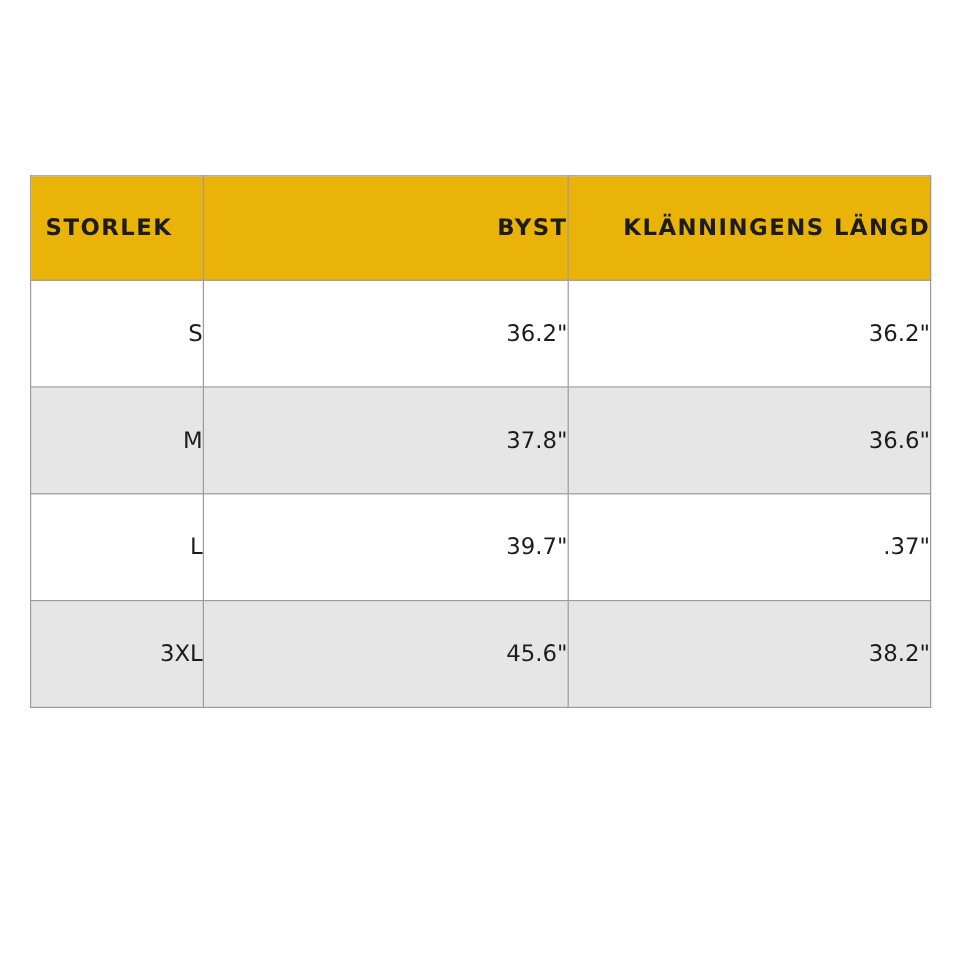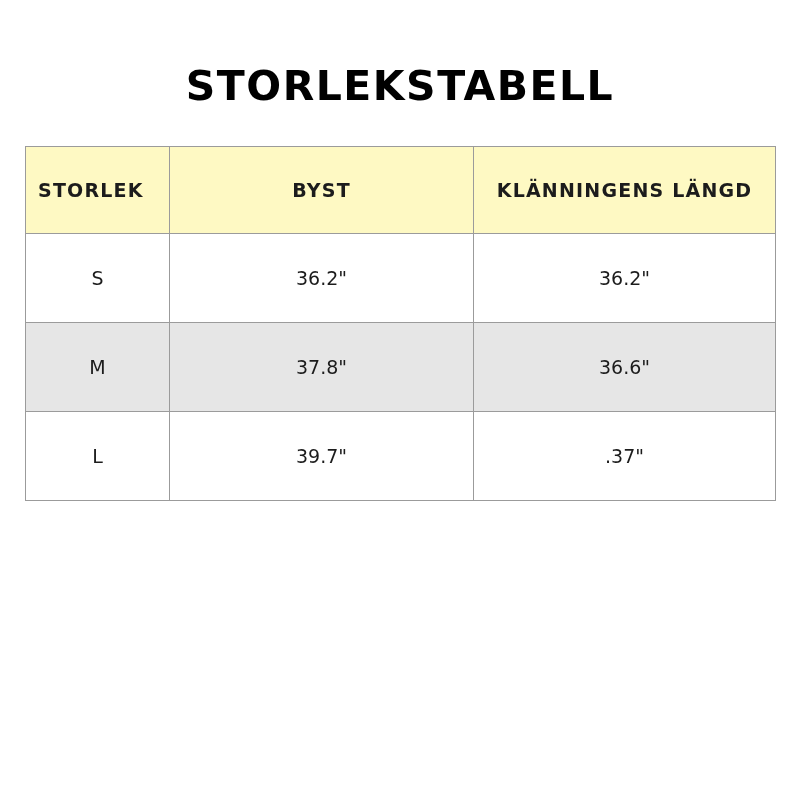--- a/index.html
+++ b/index.html
@@ -39,29 +39,29 @@
   }
   table.size-table {
     width: 750px;
     border-collapse: collapse;
     table-layout: fixed;
   }
   table.size-table th,
   table.size-table td {
     border: 1px solid #9b9b9b;
     height: 88px;
-    text-align: center;
+    text-align: right;
     vertical-align: middle;
     font-size: 19px;
     color: #1c1c1c;
     font-weight: normal;
     padding: 0;
   }
   table.size-table thead th {
-    background: #fef9c3;
+    background: #eab308;
     font-weight: bold;
     font-size: 19px;
     letter-spacing: 1.2px;
     height: 86px;
   }
   table.size-table thead th.col-size {
     text-align: left;
     padding-left: 12px;
   }
   table.size-table tbody tr.odd td {
@@ -72,21 +72,20 @@
   }
   col.c1 { width: 144px; }
   col.c2 { width: 304px; }
   col.c3 { width: 302px; }
 </style>
 </head>
 <body>
 
 <div class="page">
 
-  <div class="title">STORLEKSTABELL</div>
 
   <div class="table-wrap">
     <table class="size-table">
       <colgroup>
         <col class="c1">
         <col class="c2">
         <col class="c3">
       </colgroup>
       <thead>
         <tr>
@@ -104,17 +103,22 @@
         <tr class="even">
           <td>M</td>
           <td>37.8"</td>
           <td>36.6"</td>
         </tr>
         <tr class="odd">
           <td>L</td>
           <td>39.7"</td>
           <td>.37"</td>
         </tr>
+        <tr class="even">
+          <td>3XL</td>
+          <td>45.6"</td>
+          <td>38.2"</td>
+        </tr>
       </tbody>
     </table>
   </div>
 
 </div>
 
 </body></html>

